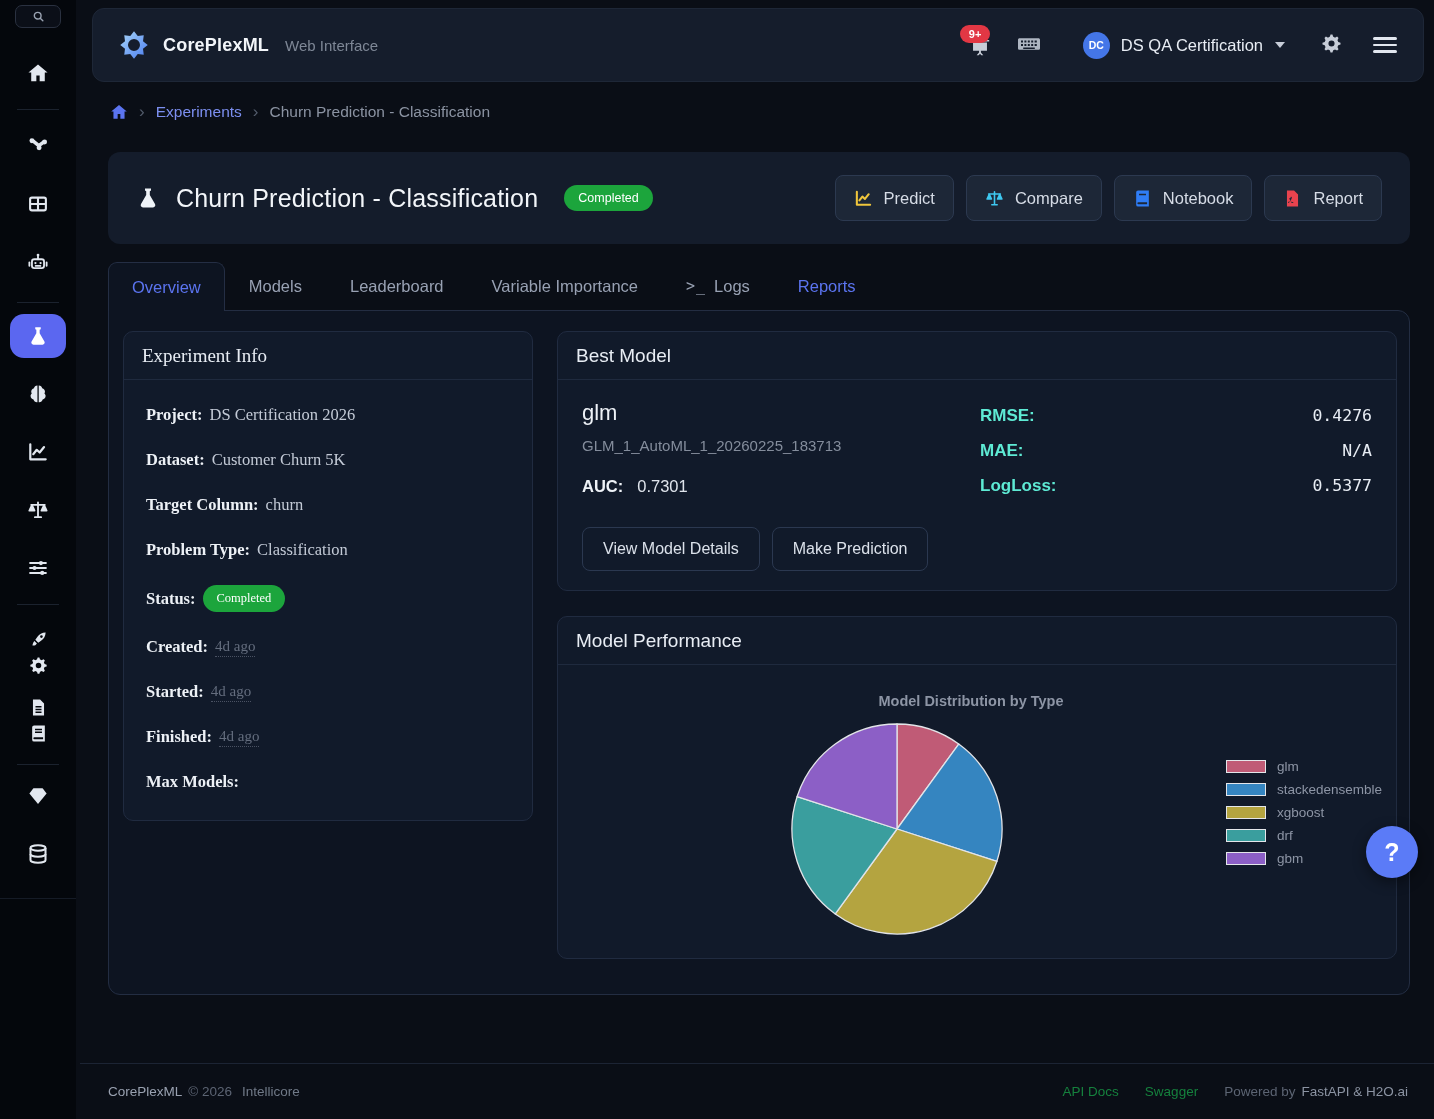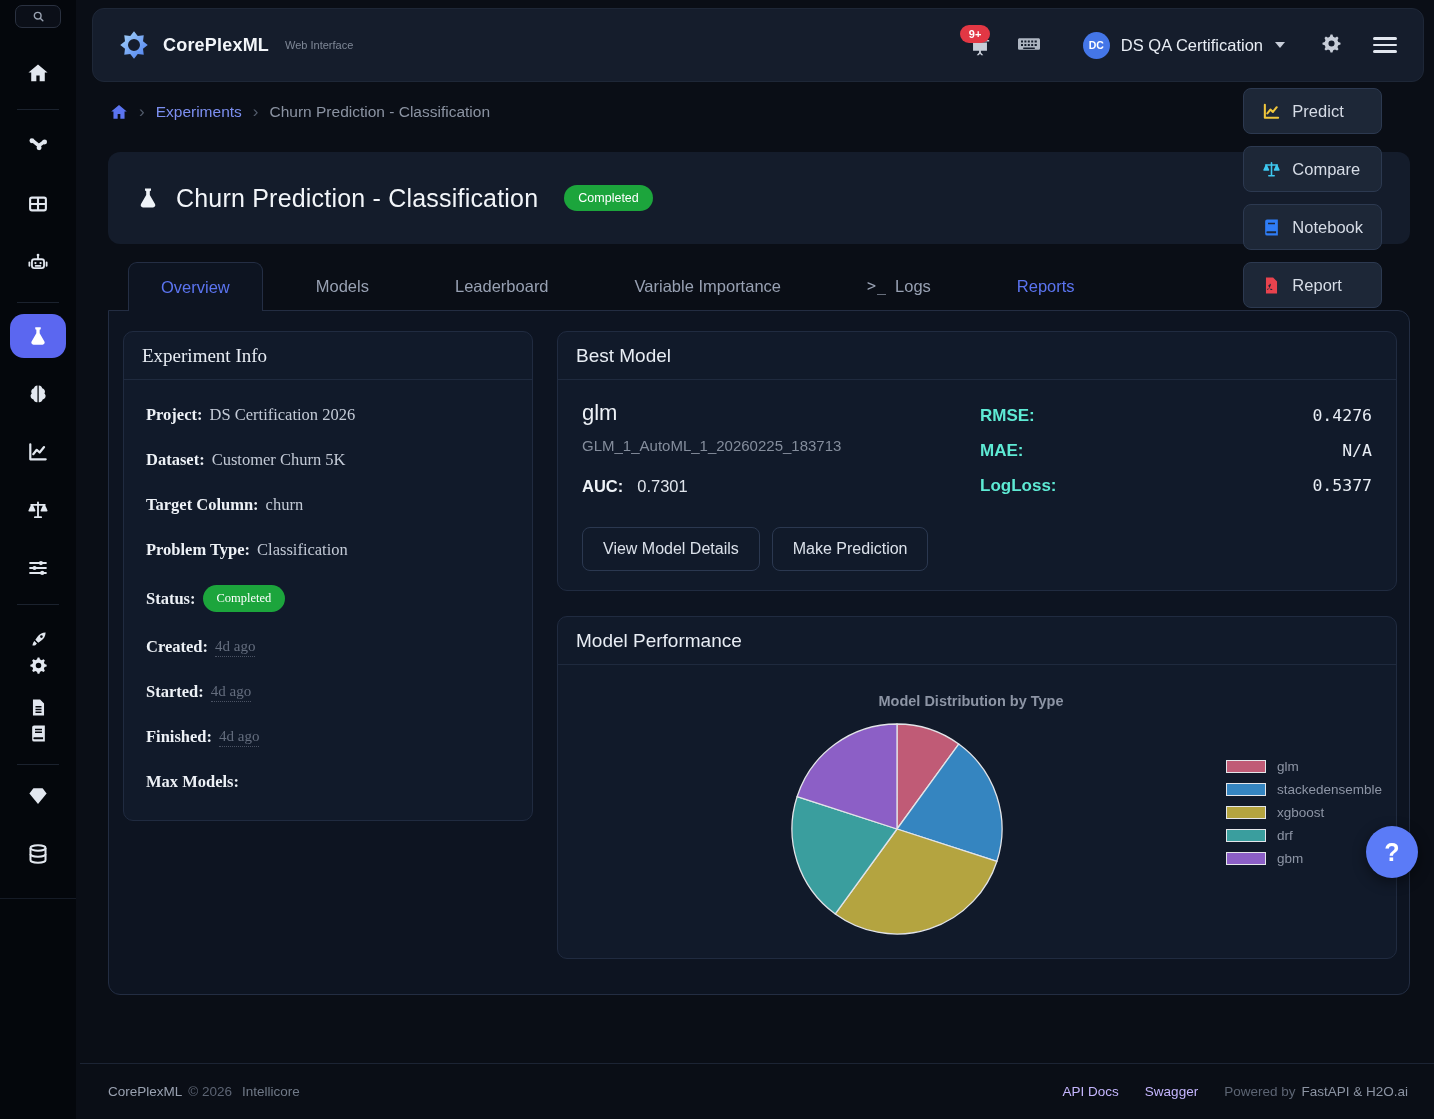--- a/index.html
+++ b/index.html
@@ -45,21 +45,21 @@
   .content { position:absolute; left:76px; top:0; right:0; bottom:0; display:flex; flex-direction:column; }
 
   
   .topbar {
     margin:8px 10px 0 16px; height:74px;
     background:#151d2c; border:1px solid #1e2737; border-radius:12px;
     display:flex; align-items:center; padding:0 26px; flex:none;
   }
   .logo { width:30px; height:30px; }
   .brand-name { margin-left:14px; font-size:18px; font-weight:bold; color:#f2f5f9; letter-spacing:.2px; }
-  .brand-sub { margin-left:16px; font-size:11px; color:#7e8796; }
+  .brand-sub { margin-left:16px; font-size:15px; color:#7e8796; }
   .topbar-right { margin-left:auto; display:flex; align-items:center; }
   .notif { position:relative; width:26px; height:24px; color:#c7cdd8; cursor:pointer; }
   .notif svg { width:22px; height:22px; margin-top:4px; }
   .notif-badge {
     position:absolute; top:-8px; left:-9px;
     background:#e23744; color:#fff; font-size:11px; font-weight:bold;
     padding:3px 9px; border-radius:999px;
   }
   .kbd-ic { margin-left:22px; width:26px; height:26px; color:#aeb6c2; cursor:pointer; }
   .kbd-ic svg { width:24px; height:24px; }
@@ -95,35 +95,35 @@
     display:flex; align-items:center; padding:0 28px; flex:none;
   }
   .title-flask { width:24px; height:26px; color:#eef2f7; }
   .title-flask svg { width:24px; height:26px; }
   .page-title { margin-left:16px; font-size:25px; font-weight:500; color:#f2f5f9; letter-spacing:.2px; }
   .badge-green {
     background:#1ca53c; color:#fff; font-size:12.5px; font-weight:500;
     padding:6px 14px; border-radius:999px; white-space:nowrap;
   }
   .title-panel .badge-green { margin-left:26px; }
-  .actions { margin-left:auto; display:flex; gap:12px;flex-direction:column; }
+  .actions { margin-left:auto; display:flex; gap:12px; }
   .action-btn {
     display:flex; align-items:center; gap:11px;
     background:#1d2737; border:1px solid #2c3950; border-radius:8px;
     padding:0 18px; height:46px; cursor:pointer;
     color:#d6dce6; font-size:16.5px; font-family:inherit;
   }
   .action-btn .aic { width:19px; height:19px; }
   .action-btn .aic svg { width:19px; height:19px; }
 
   
   .tabs { margin:18px 24px 0 32px; height:48px; display:flex; align-items:stretch; flex:none; position:relative; z-index:2; }
   .tab {
-    padding:0 32px; display:flex; align-items:center; gap:8px;
-    color:#98a1b3; font-size:16.5px; cursor:pointer; border:1px solid transparent;margin-left:20px;
+    padding:0 23px; display:flex; align-items:center; gap:8px;
+    color:#98a1b3; font-size:16.5px; cursor:pointer; border:1px solid transparent;
   }
   .tab.active {
     background:#0d1421; border:1px solid #242e44; border-bottom:none;
     border-radius:9px 9px 0 0; color:#5b74f0; margin-bottom:-1px;
   }
   .tab.link { color:#5b74f0; }
   .tab .term { font-family:"DejaVu Sans Mono", monospace; font-size:15px; letter-spacing:1px; color:inherit; }
 
   
   .main-panel {
@@ -189,21 +189,21 @@
 
   
   .footer {
     margin:68px 0 0 4px; height:56px; border-top:1px solid #1c2434;
     display:flex; align-items:center; padding:0 26px 0 28px; flex:none; font-size:13.5px;
   }
   .ft-brand { color:#99a1b0; }
   .ft-copy { color:#5c6473; margin-left:6px; }
   .ft-company { color:#707987; margin-left:10px; cursor:pointer; }
   .ft-right { margin-left:auto; display:flex; align-items:center; gap:26px; }
-  .ft-link { color:#c4b5fd; cursor:pointer; }
+  .ft-link { color:#15803d; cursor:pointer; }
   .ft-powered { color:#5c6473; }
   .ft-powered b { color:#8b93a2; font-weight:normal; margin-left:6px; }
 </style>
 </head>
 <body>
 
 <div class="sidebar">
   <div class="side-search">
     <span>
         <svg viewBox="0 0 24 24" fill="none" stroke="currentColor" stroke-width="2.6" stroke-linecap="round">

